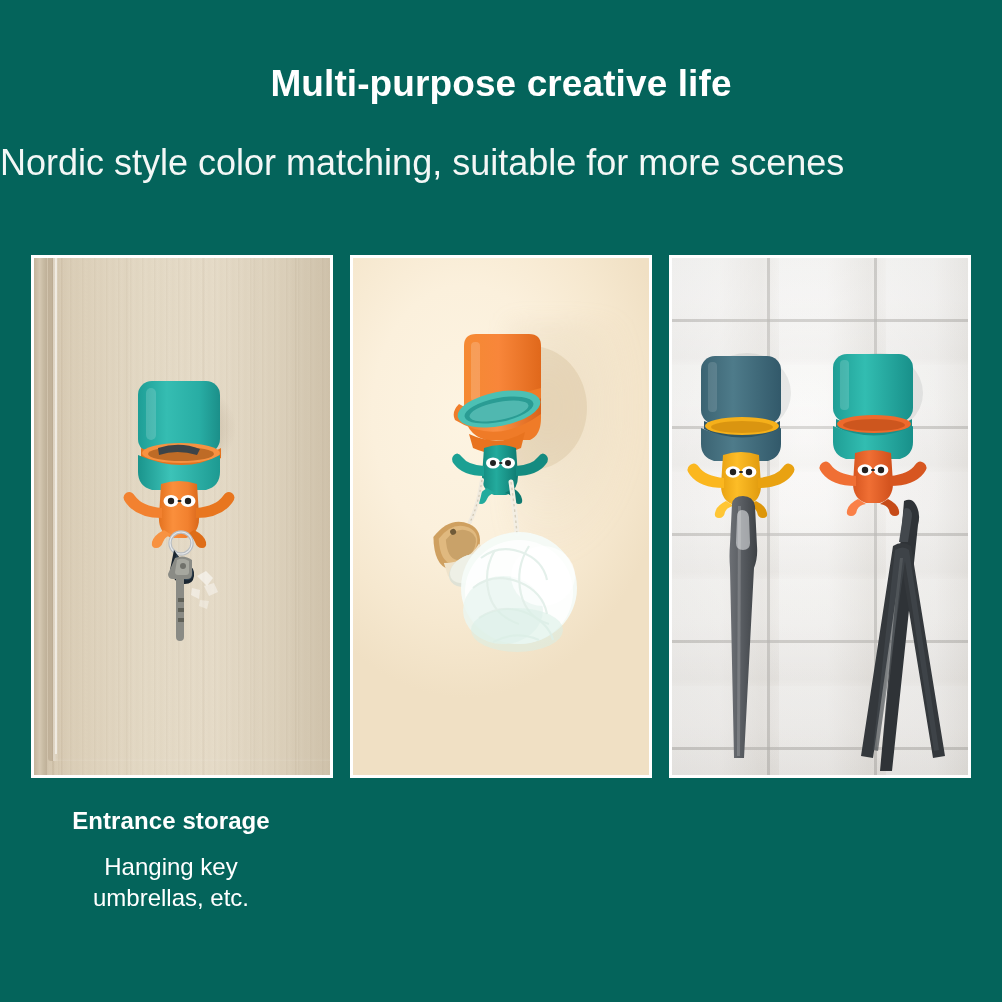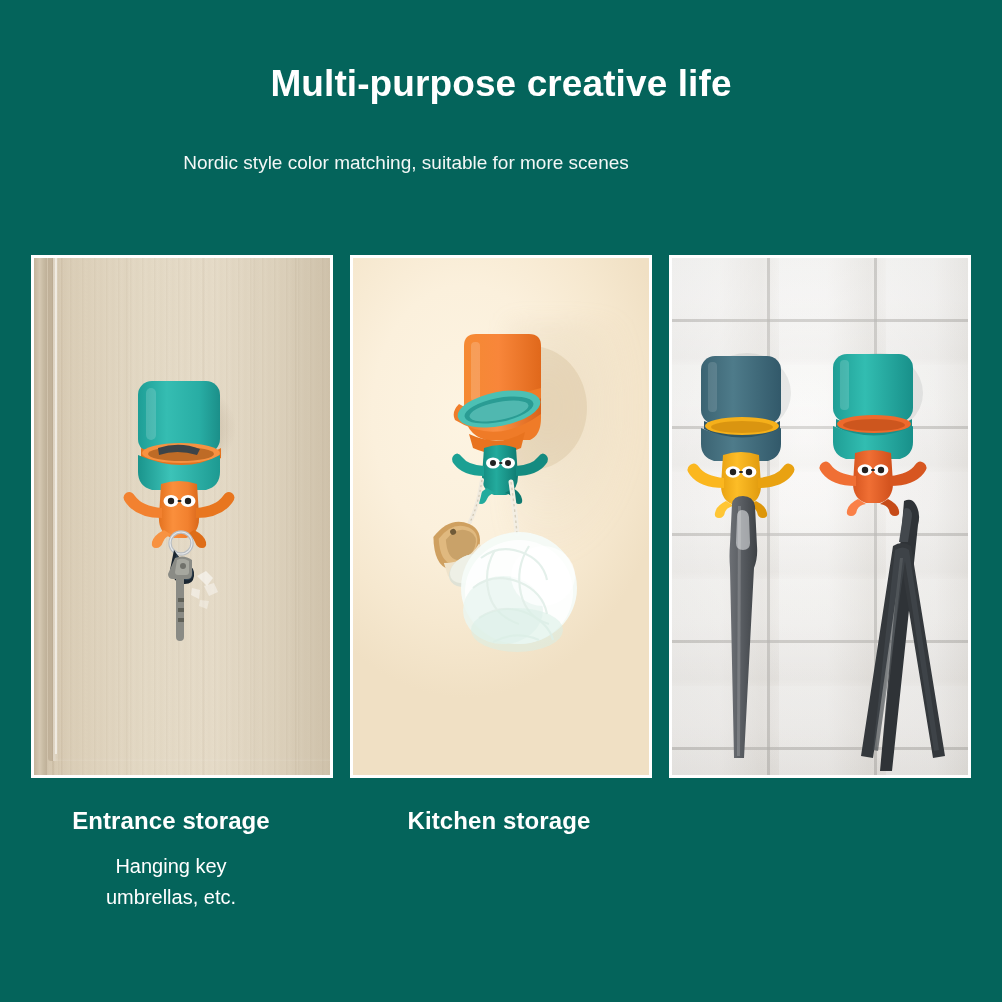--- a/index.html
+++ b/index.html
@@ -21,21 +21,21 @@
     text-align: center;
     color: #ffffff;
     font-size: 37px; font-weight: 700; letter-spacing: 0.1px;
     line-height: 44px;
     white-space: nowrap;
   }
   .subhead {
     position: absolute; top: 146px; left: 0; width: 812px;
     text-align: center;
     color: #f3f7f6;
-    font-size: 19px; font-weight: 400;
+    font-size: 36px; font-weight: 400;
     line-height: 34px;
     white-space: nowrap;
   }
 
   
   .panels {
     position: absolute; top: 255px; left: 31px;
     width: 940px; height: 523px;
     display: flex; justify-content: space-between;
   }
@@ -131,21 +131,21 @@
     position: absolute; top: 806px; left: 0; width: 1002px; height: 140px;
     display: flex;
   }
   .caption { width: 334px; text-align: center; color: #ffffff; }
   .caption .cap-title {
     font-size: 24px; font-weight: 700; line-height: 30px; letter-spacing: 0.1px;
     white-space: nowrap;
   }
   .caption .cap-body {
     margin-top: 15px;
-    font-size: 20px; font-weight: 400; line-height: 31px;
+    font-size: 24px; font-weight: 400; line-height: 31px;
     white-space: pre-line;
   }
   .c1 { transform: translateX(4px); }
   .c2 { transform: translateX(-1px); }
   .c3 { transform: translateX(-2px); }
 </style>
 </head>
 <body>
 
 <div class="page">
@@ -411,17 +411,16 @@
 
   </div>
 
   <div class="captions">
     <div class="caption c1">
       <div class="cap-title">Entrance storage</div>
       <div class="cap-body">Hanging key
 umbrellas, etc.</div>
     </div>
     <div class="caption c3">
-      <div class="cap-title">Kitchen storage</div>
     </div>
   </div>
 
 </div>
 
 </body></html>

